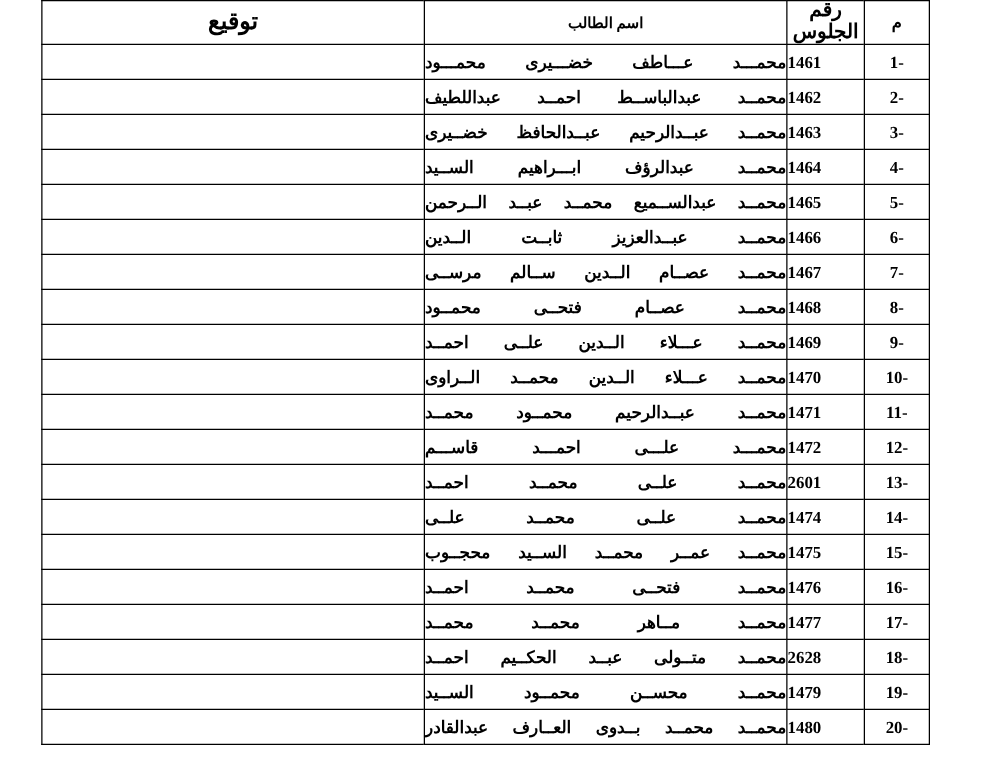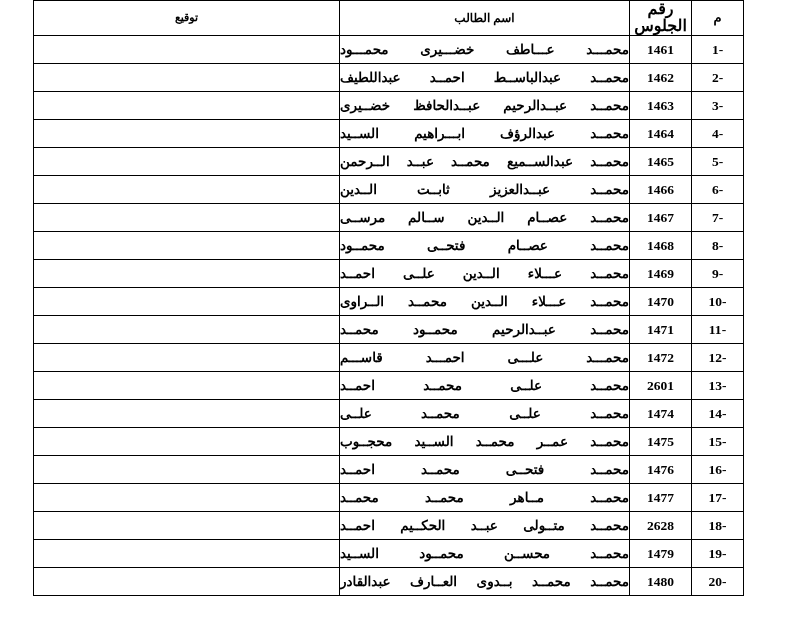--- a/index.html
+++ b/index.html
@@ -46,34 +46,34 @@
     vertical-align: middle;
     height: 34px;
     line-height: 1.05;
     font-family: "Liberation Serif", "DejaVu Serif", serif;
   }
   thead th.th-m { font-size: 13px; }
   thead th.th-seat { font-size: 16px; }
   thead th.th-seat .l1 { display: block; }
   thead th.th-seat .l2 { display: block; }
   thead th.th-name { font-size: 12px; }
-  thead th.th-sign { font-size: 11px; }
+  thead th.th-sign { font-size: 19px; }
 
   tbody td {
     height: 27px;
     font-size: 13.5px;
     vertical-align: middle;
   }
   td.cell-m {
     text-align: center;
     font-weight: bold;
     font-size: 13.5px;
   }
   td.cell-seat {
-    text-align: center;
+    text-align: left;
     font-weight: bold;
     font-size: 13.5px;
   }
   td.cell-name {
     text-align: justify;
     text-align-last: justify;
     font-weight: bold;
     font-size: 13.5px;
     padding: 0 7px;
     white-space: nowrap;

